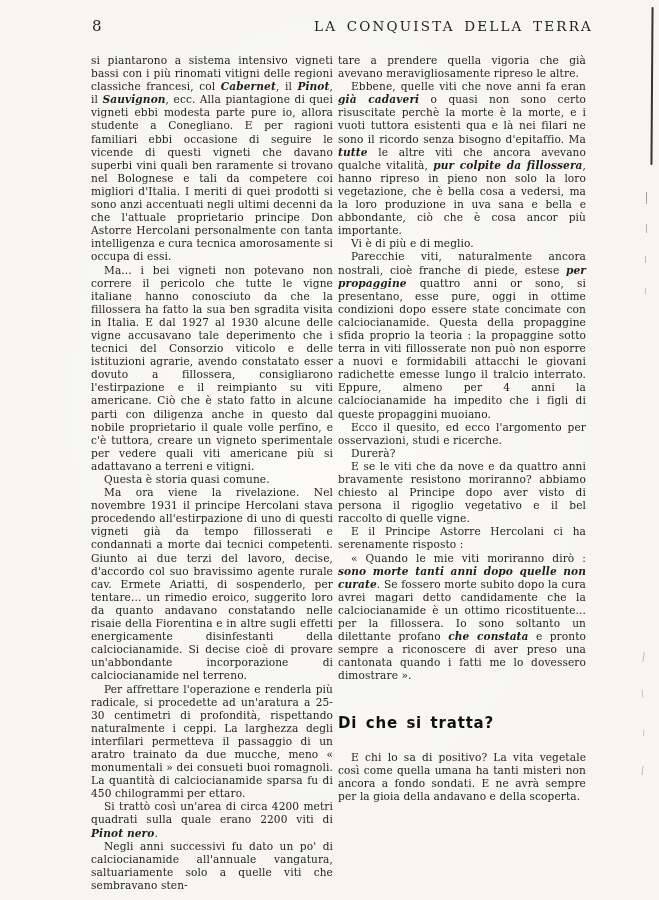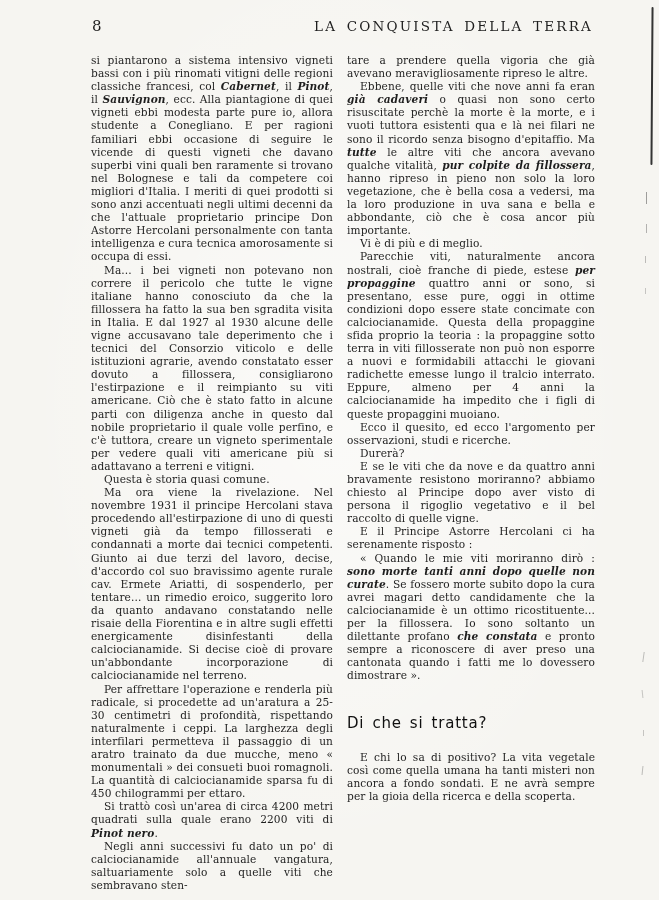--- a/index.html
+++ b/index.html
@@ -39,35 +39,35 @@
     word-spacing: 3px;
     color: var(--ink, #1e1e1e);
     white-space: nowrap;
   }
   .column {
     position: absolute;
     top: 54px;
     color: var(--ink, #1e1e1e);
   }
   .column-left  { left: 91px;  width: 242px; }
-  .column-right { left: 347px; width: 248px; }
+  .column-right { left: 338px; width: 248px; }
   .para {
     margin: 0;
     font-size: 10.6px;
     line-height: 13.1px;
     text-align: justify;
     text-indent: 13px;
     letter-spacing: 0.1px;
   }
   .para.no-indent { text-indent: 0; }
   .para .it { font-style: italic; font-weight: bold; }
   .section-heading {
     margin: 31px 0 19px 0;
     font-family: "DejaVu Sans", sans-serif;
-    font-weight: normal;
+    font-weight: bold;
     font-size: 15px;
     letter-spacing: 0.8px;
     word-spacing: 2.5px;
     color: #101010;
   }
   
   .artifact {
     position: absolute;
     background: #343434;
   }
@@ -108,21 +108,21 @@
       <p class="para no-indent"><span>tare a prendere quella vigoria che già avevano meravigliosamente ripreso le altre.</span></p>
       <p class="para"><span>Ebbene, quelle viti che nove anni fa eran </span><span class="it">già cadaveri</span><span> o quasi non sono certo risuscitate perchè la morte è la morte, e i vuoti tuttora esistenti qua e là nei filari ne sono il ricordo senza bisogno d'epitaffio. Ma </span><span class="it">tutte</span><span> le altre viti che ancora avevano qualche vitalità, </span><span class="it">pur colpite da fillossera</span><span>, hanno ripreso in pieno non solo la loro vegetazione, che è bella cosa a vedersi, ma la loro produzione in uva sana e bella e abbondante, ciò che è cosa ancor più importante.</span></p>
       <p class="para"><span>Vi è di più e di meglio.</span></p>
       <p class="para"><span>Parecchie viti, naturalmente ancora nostrali, cioè franche di piede, estese </span><span class="it">per propaggine</span><span> quattro anni or sono, si presentano, esse pure, oggi in ottime condizioni dopo essere state concimate con calciocianamide. Questa della propaggine sfida proprio la teoria : la propaggine sotto terra in viti fillosserate non può non esporre a nuovi e formidabili attacchi le giovani radichette emesse lungo il tralcio interrato. Eppure, almeno per 4 anni la calciocianamide ha impedito che i figli di queste propaggini muoiano.</span></p>
       <p class="para"><span>Ecco il quesito, ed ecco l'argomento per osservazioni, studi e ricerche.</span></p>
       <p class="para"><span>Durerà?</span></p>
       <p class="para"><span>E se le viti che da nove e da quattro anni bravamente resistono moriranno? abbiamo chiesto al Principe dopo aver visto di persona il rigoglio vegetativo e il bel raccolto di quelle vigne.</span></p>
       <p class="para"><span>E il Principe Astorre Hercolani ci ha serenamente risposto :</span></p>
       <p class="para"><span>« Quando le mie viti moriranno dirò : </span><span class="it">sono morte tanti anni dopo quelle non curate</span><span>. Se fossero morte subito dopo la cura avrei magari detto candidamente che la calciocianamide è un ottimo ricostituente... per la fillossera. Io sono soltanto un dilettante profano </span><span class="it">che constata</span><span> e pronto sempre a riconoscere di aver preso una cantonata quando i fatti me lo dovessero dimostrare ».</span></p>
       <h2 class="section-heading">Di che si tratta?</h2>
-      <p class="para"><span>E chi lo sa di positivo? La vita vegetale così come quella umana ha tanti misteri non ancora a fondo sondati. E ne avrà sempre per la gioia della ricerca e della scoperta.</span></p>
+      <p class="para"><span>E chi lo sa di positivo? La vita vegetale così come quella umana ha tanti misteri non ancora a fondo sondati. E ne avrà sempre per la gioia della andavano e della scoperta.</span></p>
     </div>
 
   <div class="artifact artifact-solid"></div>
   <div class="artifact dash-1"></div>
   <div class="artifact dash-2"></div>
   <div class="artifact dash-3"></div>
   <div class="artifact dash-4"></div>
   <div class="artifact mark-1"></div>
   <div class="artifact mark-2"></div>
   <div class="artifact mark-3"></div>

